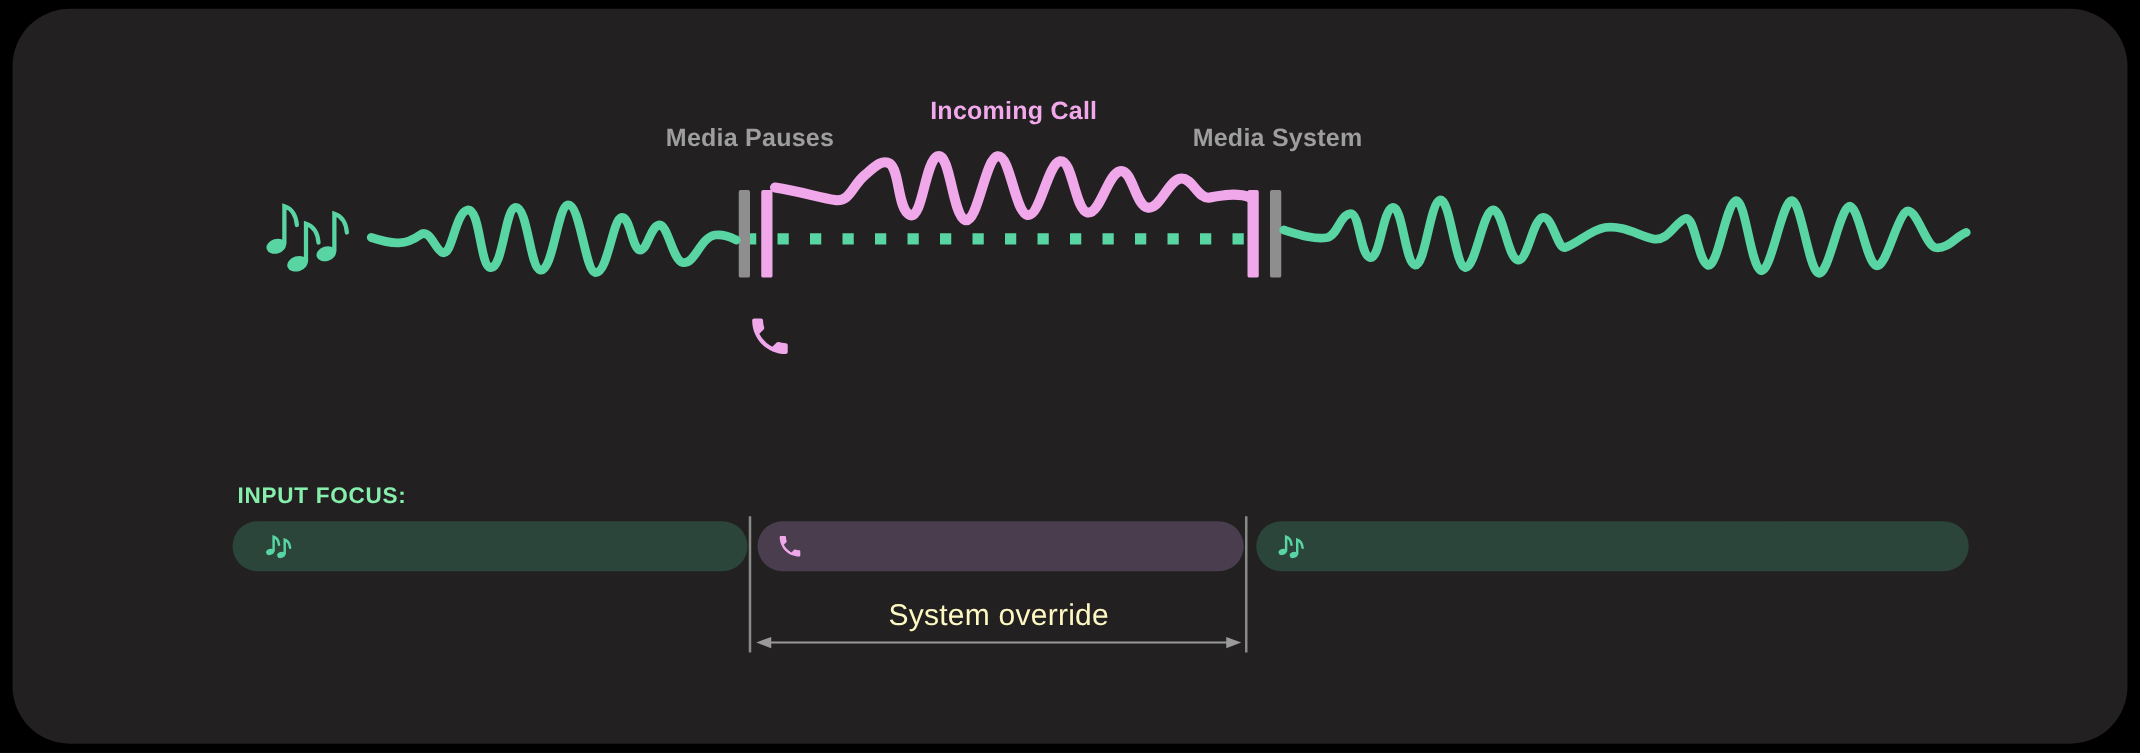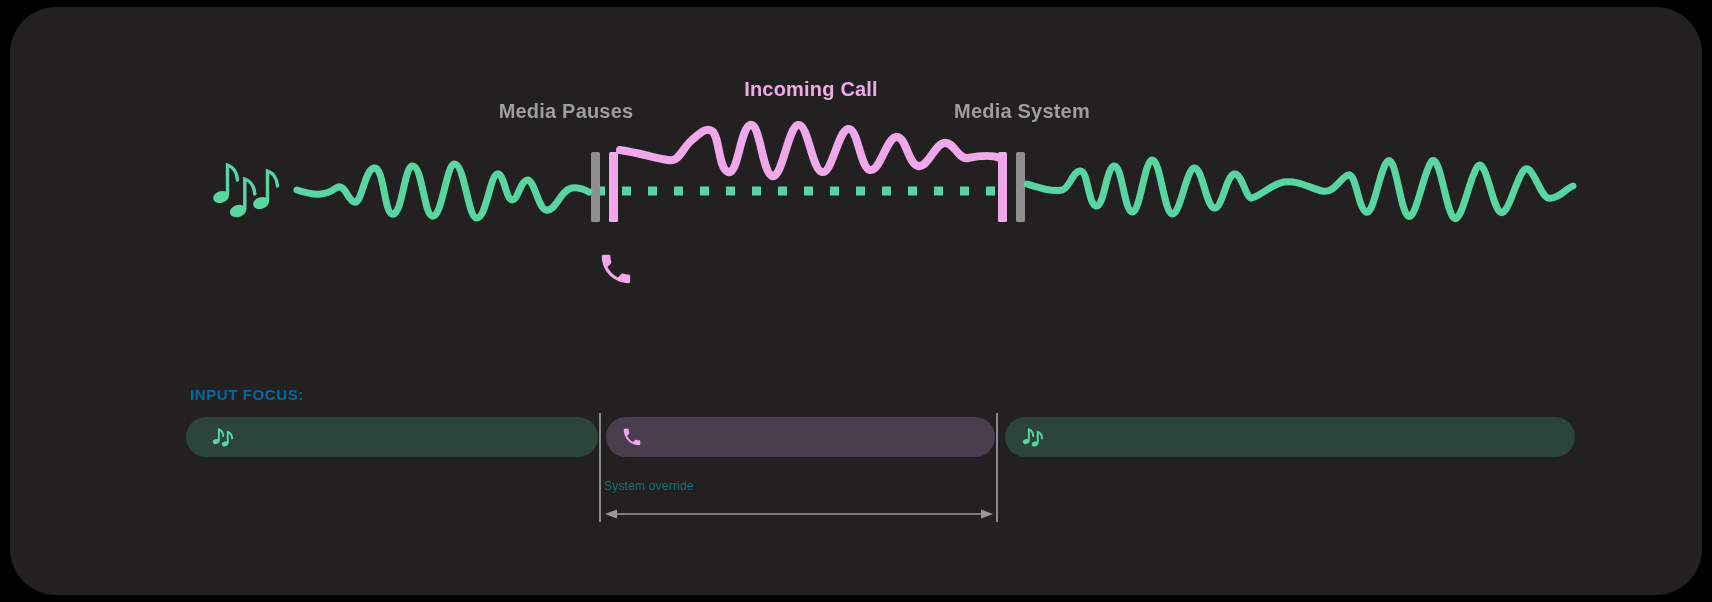--- a/index.html
+++ b/index.html
@@ -29,31 +29,31 @@
   }
   .label {
     position: absolute;
     transform: translateX(-50%);
     white-space: nowrap;
     font-size: 20px;
     font-weight: 600;
     color: #9e9e9e;
     letter-spacing: 0.2px;
   }
-  .label-media-pauses  { left: 566px;  top: 100px; }
+  .label-media-pauses  { left: 600px;  top: 100px; }
   .label-incoming-call { left: 811px;  top: 78px; color: #f2a9ec; }
   .label-media-resumes { left: 1022px; top: 100px; }
 
   .input-focus-heading {
     position: absolute;
     left: 190px; top: 386px;
-    font-size: 15px;
+    font-size: 18px;
     font-weight: 700;
     letter-spacing: 0.6px;
-    color: #0369a1;
+    color: #86efac;
   }
   .focus-bar {
     position: absolute;
     top: 417px;
     height: 40px;
     border-radius: 20px;
     display: flex;
     align-items: center;
   }
   .focus-bar.media { background: #2b453a; }
@@ -69,23 +69,23 @@
     height: 109px;
     background: #8a8a8a;
   }
   .vline-left  { left: 599px; }
   .vline-right { left: 996px; }
 
   .override-label {
     position: absolute;
     left: 604px; top: 479px;
     width: 390px;
-    text-align: left;
-    font-size: 12px;
-    color: #0f766e;
+    text-align: center;
+    font-size: 24px;
+    color: #fef9c3;
     letter-spacing: 0.2px;
   }
   .override-arrow {
     position: absolute;
     left: 604px; top: 506px;
     width: 390px; height: 16px;
   }
 </style>
 </head>
 <body>

